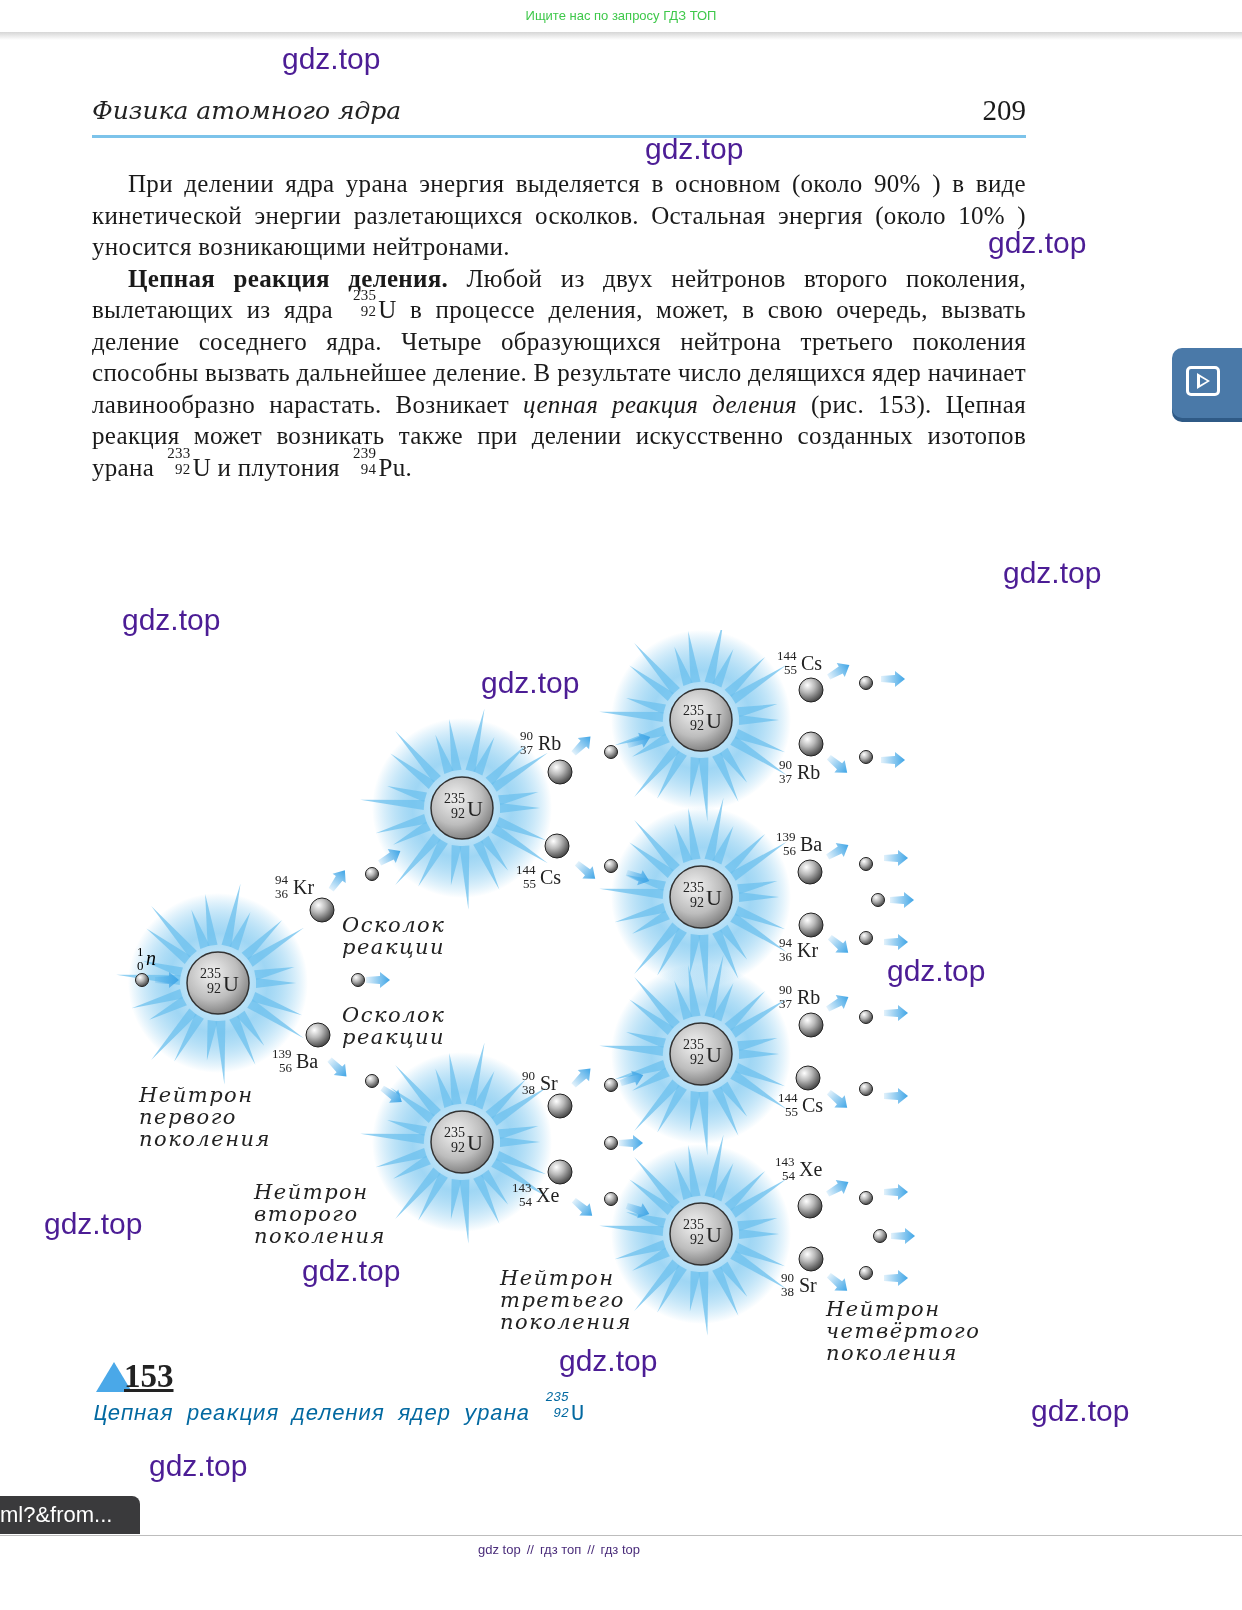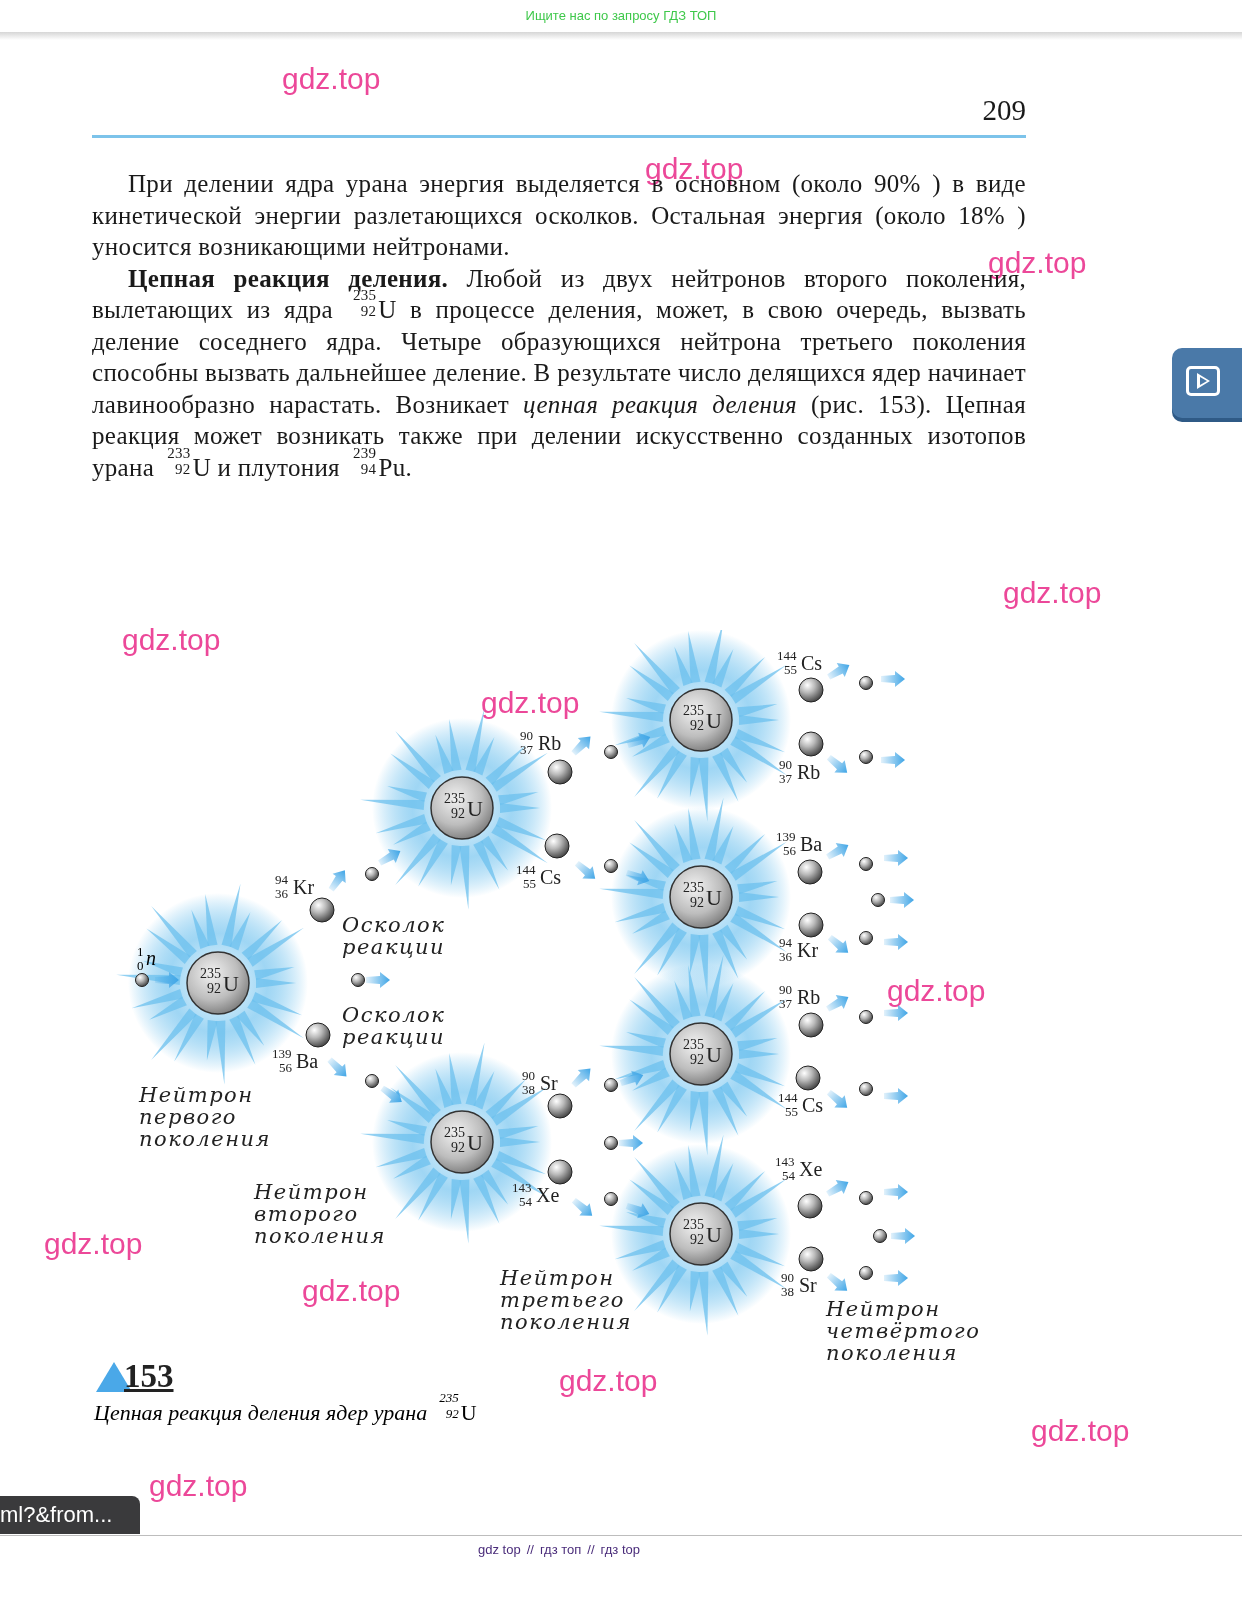--- a/index.html
+++ b/index.html
@@ -4,21 +4,21 @@
 <style>
   * { margin:0; padding:0; box-sizing:border-box; }
   html, body { width:1242px; height:1610px; background:#ffffff; overflow:hidden; }
   body { position:relative; font-family:"DejaVu Serif", serif; color:#1a1a1a; }
 
   .top-banner { position:absolute; left:0; top:0; width:1242px; height:32px; background:#fff;
     text-align:center; font-family:"Liberation Sans", sans-serif; font-size:13px; color:#3ec84a; padding-top:8px; }
   .top-shadow { position:absolute; left:0; top:32px; width:1242px; height:8px;
     background:linear-gradient(#d6d6d6, rgba(255,255,255,0)); }
 
-  .wm { position:absolute; font-family:"Liberation Sans", sans-serif; font-size:30px; color:#ec4899;margin-top:20px; }
+  .wm { position:absolute; font-family:"Liberation Sans", sans-serif; font-size:30px; color:#4c1d95; }
 
   .page-header { position:absolute; left:92px; top:96px; width:934px; height:42px; border-bottom:3px solid #7cc3ea; }
   .page-header .chapter { position:absolute; left:0; top:0; font-style:italic; font-size:25px; font-family:"DejaVu Serif", serif; color:#222; }
   .page-header .pnum { position:absolute; right:0; top:-2px; font-weight:normal; font-size:29px; font-family:"Liberation Serif", serif; }
 
   .body-text { position:absolute; left:92px; top:168px; width:934px; font-family:"Liberation Serif", serif;
     font-size:25px; line-height:31.5px; text-align:justify; color:#1a1a1a; letter-spacing:0.3px; }
   .body-text p { text-indent:0; }
   .body-text p.ind { text-indent:36px; }
   .body-text b { font-weight:bold; }
@@ -28,21 +28,21 @@
   .iso .z { position:absolute; right:2px; top:6px; font-size:15px; line-height:15px; }
   sup { font-size:15px; }
 
   .diagram { position:absolute; left:0; top:630px; width:1242px; height:740px; }
   .diagram svg { width:1242px; height:740px; }
 
   .fig-num { position:absolute; left:96px; top:1358px; font-family:"Liberation Serif", serif; font-size:33px; font-weight:bold; color:#222; }
   .fig-tri { position:absolute; left:96px; top:1362px; width:0; height:0;
     border-left:18px solid transparent; border-right:18px solid transparent; border-bottom:30px solid #4aa8e8; }
   .fig-num span { margin-left:28px;text-decoration:underline; }
-  .fig-caption { position:absolute; left:94px; top:1400px; font-family:Liberation Serif, serif; font-style:italic; font-size:22px; color:#000000;text-align:center; }
+  .fig-caption { position:absolute; left:94px; top:1400px; font-family:Liberation Mono, monospace; font-style:italic; font-size:22px; color:#0369a1;text-align:center; }
 
   .side-btn { position:absolute; left:1172px; top:348px; width:80px; height:70px; background:#4a79a8;
     border-radius:10px 0 0 10px; box-shadow:0 4px 0 #2f5a86; }
   .side-btn .inner { position:absolute; left:14px; top:18px; width:34px; height:30px; border:3px solid #fff; border-radius:5px; }
   .side-btn .inner::after { content:""; position:absolute; left:8px; top:4px; border-left:13px solid #fff;
     border-top:8px solid transparent; border-bottom:8px solid transparent; }
   .side-btn .inner::before { content:""; position:absolute; left:11px; top:8px; border-left:7px solid #4a79a8;
     border-top:4px solid transparent; border-bottom:4px solid transparent; z-index:2; }
 
   .url-tip { position:absolute; left:0; top:1496px; width:140px; height:38px; background:#3a3a3c; border-radius:0 8px 0 0;
@@ -68,25 +68,26 @@
     <div class="wm" style="left: 481px; top: 666px;">gdz.top</div>
     <div class="wm" style="left: 887px; top: 954px;">gdz.top</div>
     <div class="wm" style="left: 44px; top: 1207px;">gdz.top</div>
     <div class="wm" style="left: 302px; top: 1254px;">gdz.top</div>
     <div class="wm" style="left: 559px; top: 1344px;">gdz.top</div>
     <div class="wm" style="left: 1031px; top: 1394px;">gdz.top</div>
     <div class="wm" style="left: 149px; top: 1449px;">gdz.top</div>
   </div>
 
 <div class="page-header">
+  <span class="chapter">Физика атомного ядра</span>
   <span class="pnum">209</span>
 </div>
 
 <div class="body-text">
-  <p class="ind">При делении ядра урана энергия выделяется в основном (около 90% ) в виде кинетической энергии разлетающихся осколков. Остальная энергия (около 18% ) уносится возникающими нейтронами.</p>
+  <p class="ind">При делении ядра урана энергия выделяется в основном (около 90% ) в виде кинетической энергии разлетающихся осколков. Остальная энергия (около 10% ) уносится возникающими нейтронами.</p>
   <p class="ind">
     <b>Цепная реакция деления.</b><span> Любой из двух нейтронов второго поколения, вылетающих из ядра </span><span class="iso"><span class="a">235</span><span class="z">92</span></span><span>U</span><span> в процессе деления, может, в свою очередь, вызвать деление соседнего ядра. Четыре образующихся нейтрона третьего поколения способны вызвать дальнейшее деление. В результате число делящихся ядер начинает лавинообразно нарастать. Возникает </span><i>цепная реакция деления</i><span> (рис. 153). Цепная реакция может возникать также при делении искусственно созданных изотопов урана </span><span class="iso"><span class="a">233</span><span class="z">92</span></span><span>U</span><span> и плутония </span><span class="iso"><span class="a">239</span><span class="z">94</span></span><span>Pu</span><span>.</span>
   </p>
 </div>
 
 <div class="diagram">
   <svg id="diagram-svg" viewBox="0 630 1242 740" xmlns="http://www.w3.org/2000/svg">
     <defs>
       <radialGradient id="glow" cx="50%" cy="50%" r="50%">
         <stop offset="0%" stop-color="#e9f6fd"></stop>

